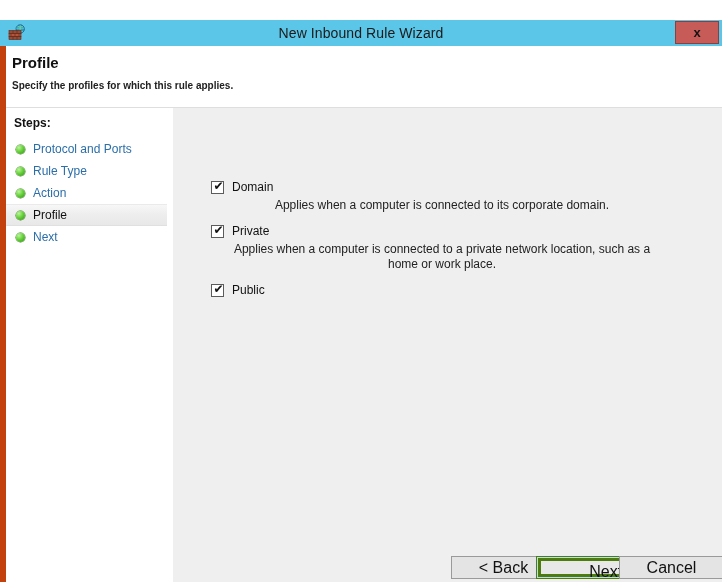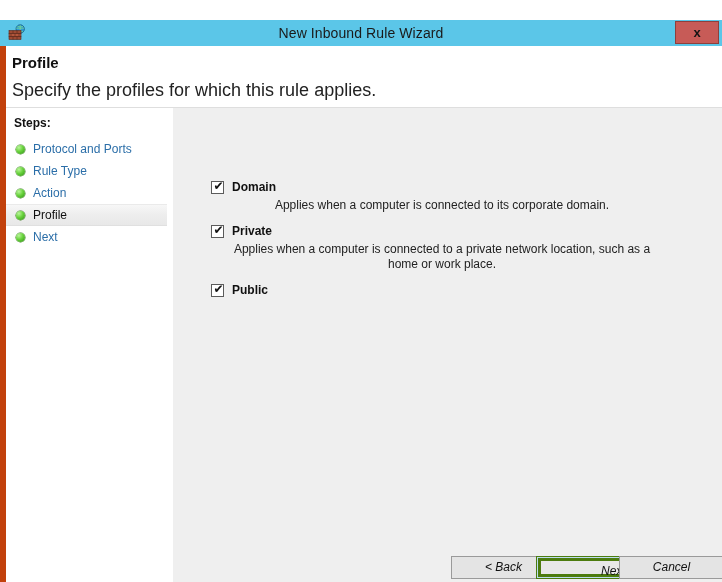--- a/index.html
+++ b/index.html
@@ -78,22 +78,23 @@
   .header-title {
     position: absolute;
     left: 6px; top: 8px;
     font-size: 15px;
     font-weight: bold;
     color: #111111;
   }
   .header-subtitle {
     position: absolute;
     left: 6px; top: 34px;
-    font-size: 18px;
+    font-size: 10px;
     color: #222222;
+    font-weight: bold;
   }
 
   
   .body-area {
     position: absolute;
     left: 6px; top: 88px;
     width: 716px;
     height: 488px;
     background: #ffffff;
   }
@@ -191,21 +192,21 @@
     position: absolute;
     left: 1px; top: -2px;
     width: 11px; height: 13px;
     color: #111111;
     font-size: 12px;
     line-height: 13px;
     text-align: center;
   }
   .opt-title {
     font-size: 12px;
-    font-weight: bold;
+    font-weight: normal;
     color: #111111;
     line-height: 14px;
   }
   .opt-desc {
     font-size: 12px;
     color: #222222;
     line-height: 15px;
     margin-left: 21px;
     margin-bottom: 11px;
     max-width: 420px;
@@ -221,26 +222,25 @@
     height: 48px;
   }
   .btn {
     position: absolute;
     top: 8px;
     width: 105px;
     height: 23px;
     box-sizing: border-box;
     background: #e4e4e4;
     border: 1px solid #9a9a9a;
-    font-size: 12px;
+    font-size: 16px;
     color: #111111;
     line-height: 21px;
     text-align: center;
     cursor: pointer;
-    font-style: italic;
   }
   .btn.default {
     border: 5px solid #4d7c0f;
     background: #e8e8e8;
     outline: 1px solid #bcdcef;
     outline-offset: -2px;
     text-align: right;
   }
   .btn-back   { left: 278px; }
   .btn-next   { left: 363px; }

